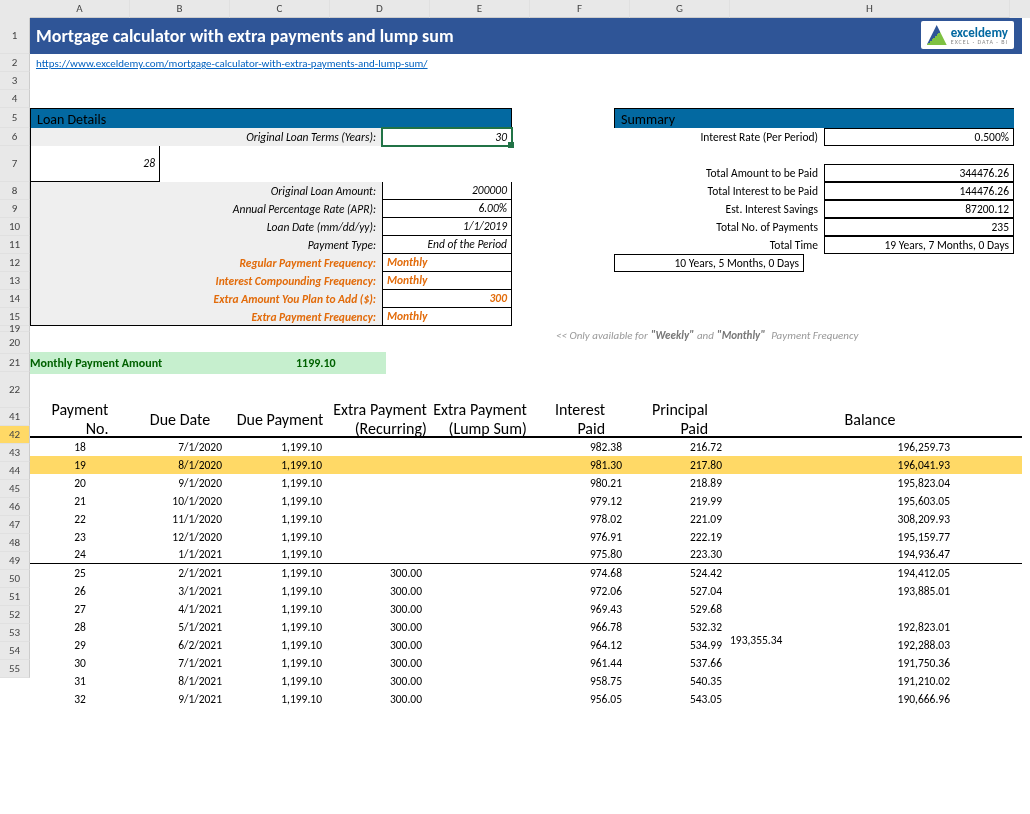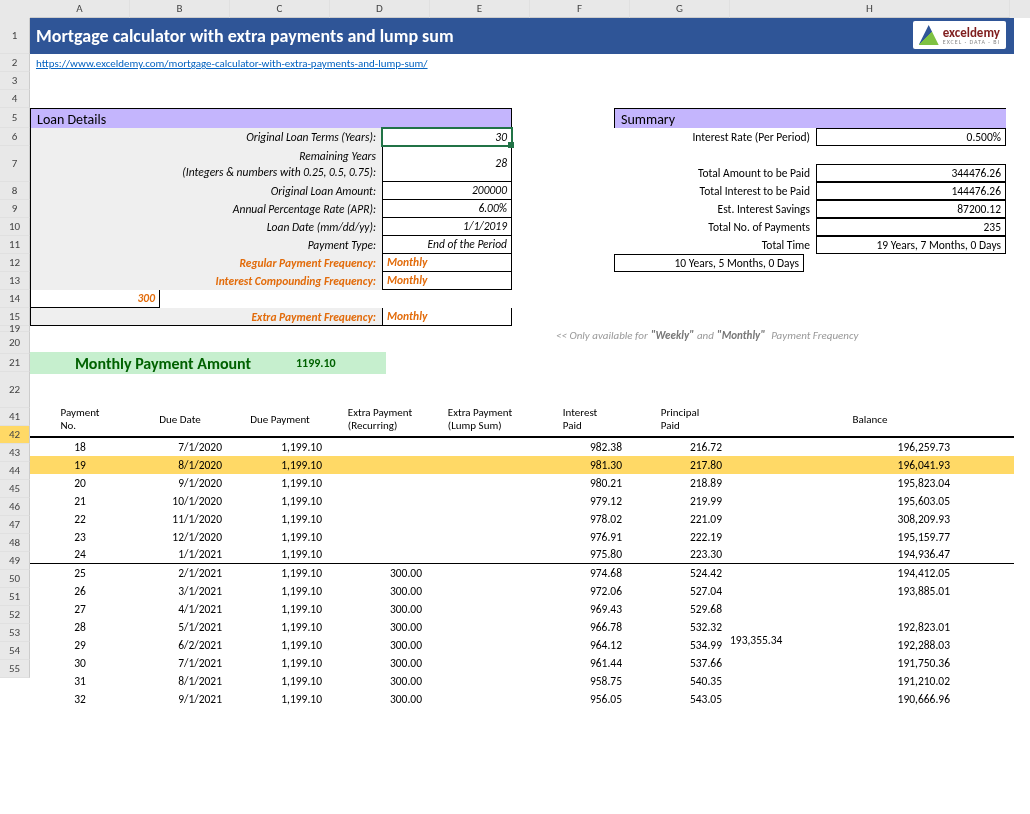--- a/index.html
+++ b/index.html
@@ -6,67 +6,67 @@
 body { font-family: Calibri, Arial, sans-serif; font-size: 12px; background: #fff; width: 1030px; height: 814px; overflow: hidden; position: relative; }
 
 .row-headers { position: absolute; left: 0; top: 0; width: 30px; background: #e8e8e8; }
 .row-header { height: 18px; line-height: 18px; text-align: center; font-size: 11px; border-right: 1px solid #ccc; border-bottom: 1px solid #e0e0e0; color: #444; }
 .row-header.sel { background: #ffd966; }
 
 .col-headers { position: absolute; left: 30px; top: 0; right: 0; height: 18px; background: #e8e8e8; display: flex; }
 .col-header { height: 18px; line-height: 18px; text-align: center; font-size: 11px; border-bottom: 1px solid #ccc; border-right: 1px solid #e0e0e0; color: #444; }
 .corner { position: absolute; left:0; top:0; width:30px; height:18px; background:#e8e8e8; border-right:1px solid #ccc; border-bottom:1px solid #ccc; }
 
-.sheet { position: absolute; left: 30px; top: 18px; right: 16px; }
+.sheet { position: absolute; left: 30px; top: 18px; right: 8px; }
 
 .title-row { height: 36px; background: #2f5597; color: #fff; display: flex; align-items: center; padding-left: 6px; position: relative; }
 .title-text { font-size: 18px; font-weight: bold; }
 .logo { position: absolute; right: 8px; top: 3px; background:#fff; border-radius:2px; padding:2px 6px; height:28px; display:flex; align-items:center; }
 .logo-mark { width:20px; height:20px; background: linear-gradient(135deg,#2f5597 50%,#7ec142 50%); clip-path: polygon(0 100%, 50% 0, 100% 100%); margin-right:4px; }
 .logo-text { display:flex; flex-direction:column; line-height:1; }
-.logo-main { font-size:13px; font-weight:bold; color:#7f1d1d; }
+.logo-main { font-size:13px; font-weight:bold; color:#0369a1; }
 .logo-sub { font-size:6px; letter-spacing:1px; color:#888; }
 
 .link-row { height:18px; padding-left:6px; line-height:18px; }
 .link-row a { color:#0563c1; text-decoration:underline; font-size:11px; }
 
 .blank-row { height:18px; }
 .blank-row.small { height:6px; }
 
 .section { display:flex; }
 .loan-details { width: 482px; }
 .gap { width: 102px; }
 .summary { flex:1; padding-right:8px; }
 
-.section-header { background:#c4b5fd; font-size:14px; padding:2px 6px; border-top:1px solid #000; border-left:1px solid #000; border-right:1px solid #000; height:20px; }
+.section-header { background:#0369a1; font-size:14px; padding:2px 6px; border-top:1px solid #000; border-left:1px solid #000; border-right:1px solid #000; height:20px; }
 .detail-row { display:flex; height:18px; }
 .detail-label { flex:1; text-align:right; font-style:italic; padding-right:6px; background:#efefef; border-left:1px solid #000; font-size:11.5px; line-height:18px; }
 .detail-label.orange { color:#e26b0a; font-weight:bold; }
 .detail-value { width:130px; border:1px solid #000; border-top:none; text-align:right; padding-right:4px; font-style:italic; line-height:17px; background:#fff; font-size:11.5px; }
 .detail-value.first { border-top:1px solid #000; }
 .detail-value.orange { color:#e26b0a; font-weight:bold; font-style:italic; text-align:left; padding-left:4px; }
 .detail-value.orange.right { text-align:right; padding-right:4px; }
 .detail-value.selected { outline:2px solid #217346; outline-offset:-1px; position:relative; }
 .detail-value.selected::after { content:''; position:absolute; right:-3px; bottom:-3px; width:6px; height:6px; background:#217346; }
 .loan-details .close-bottom { border-bottom:1px solid #000; }
 
 .sum-row { display:flex; height:18px; }
 .sum-label { flex:1; text-align:right; padding-right:6px; line-height:18px; font-size:11.5px; }
 .sum-value { width:190px; border:1px solid #000; text-align:right; padding-right:4px; line-height:17px; font-size:11.5px; }
 .sum-blank { width:190px; height:18px; }
 
 .note-row { height:18px; font-style:italic; color:#999; font-size:11px; padding-left:4px; display:flex; align-items:center; }
 .note-row .b { font-weight:bold; color:#777; margin:0 3px; }
 
 .payment-row { display:flex; height:22px; align-items:center; background:#c6efce; width:356px; margin-top:2px; }
-.payment-label { flex:1; text-align:center; color:#006100; font-weight:bold; font-size:16px; }
+.payment-label { flex:1; text-align:left; color:#006100; font-weight:bold; font-size:12px; }
 .payment-value { width:90px; text-align:left; color:#006100; font-weight:bold; font-size:12px; }
 
 .table-header { display:flex; height:36px; border-bottom:2px solid #000; margin-top:10px; }
-.th { text-align:left; display:flex; align-items:center; justify-content:center; font-size:11px; padding:0 2px; }
+.th { text-align:right; display:flex; align-items:center; justify-content:center; font-size:16px; padding:0 2px; }
 .table-body { }
 .tr { display:flex; height:18px; }
 .tr.hl { background:#ffd966; }
 .tr.sep { border-bottom:1px solid #000;align-items:flex-end; }
 .td { text-align:right; padding-right:8px; line-height:18px; font-size:11.5px; }
 .td.center { text-align:center; padding-right:0; }
 
 .cA{width:100px;} .cB{width:100px;} .cC{width:100px;} .cD{width:100px;} .cE{width:100px;} .cF{width:100px;} .cG{width:100px;} .cH{width:280px;}
 </style>
 </head>
@@ -145,22 +145,20 @@
 
   <div class="section">
     <div class="loan-details">
       <div class="section-header">Loan Details</div>
       <div id="loan-rows">
           <div class="detail-row">
             <div class="detail-label">Original Loan Terms (Years):</div>
             <div class="detail-value first selected">30</div>
           </div>
           <div class="detail-row" style="height: 36px;">
-            <div class="detail-label" style="line-height: 16px; padding-top: 2px; white-space: pre-line;">Remaining Years
-(Integers &amp; numbers with 0.25, 0.5, 0.75):</div>
             <div class="detail-value" style="height: 36px; line-height: 34px;">28</div>
           </div>
           <div class="detail-row">
             <div class="detail-label">Original Loan Amount:</div>
             <div class="detail-value">200000</div>
           </div>
           <div class="detail-row">
             <div class="detail-label">Annual Percentage Rate (APR):</div>
             <div class="detail-value">6.00%</div>
           </div>
@@ -174,20 +172,21 @@
           </div>
           <div class="detail-row">
             <div class="detail-label orange">Regular Payment Frequency:</div>
             <div class="detail-value orange">Monthly</div>
           </div>
           <div class="detail-row">
             <div class="detail-label orange">Interest Compounding Frequency:</div>
             <div class="detail-value orange">Monthly</div>
           </div>
           <div class="detail-row">
+            <div class="detail-label orange">Extra Amount You Plan to Add ($):</div>
             <div class="detail-value orange right">300</div>
           </div>
           <div class="detail-row">
             <div class="detail-label orange close-bottom">Extra Payment Frequency:</div>
             <div class="detail-value orange">Monthly</div>
           </div>
         </div>
     </div>
     <div class="gap"></div>
     <div class="summary">

